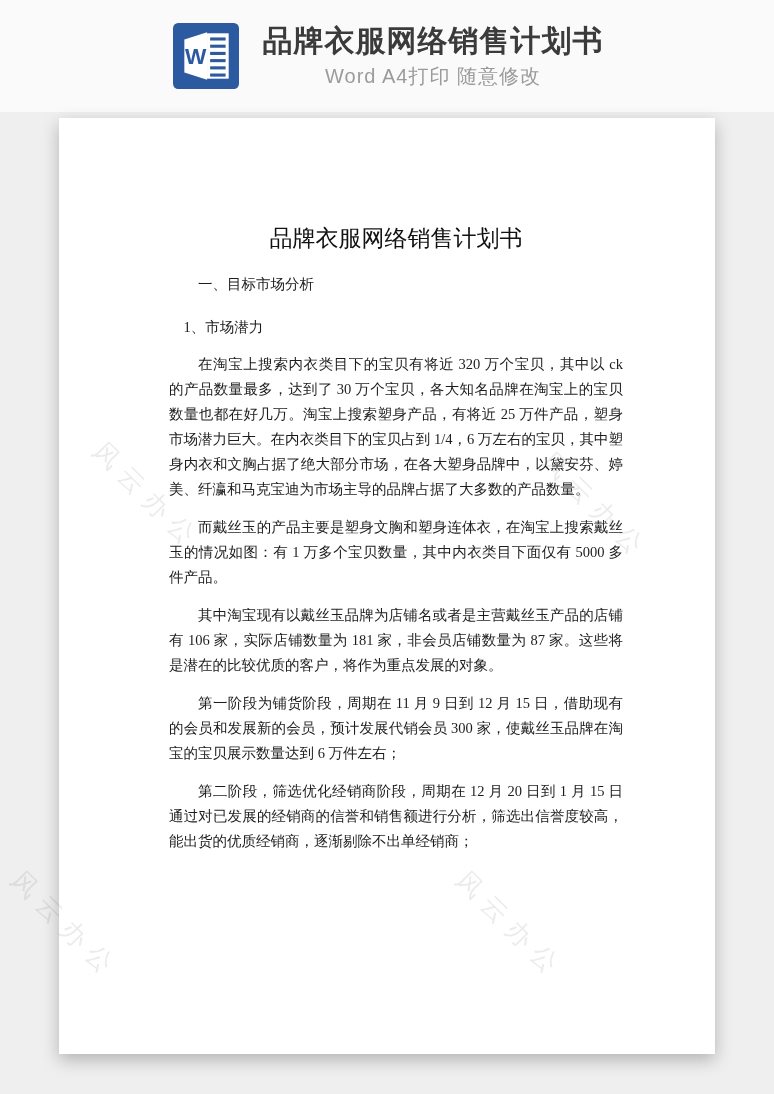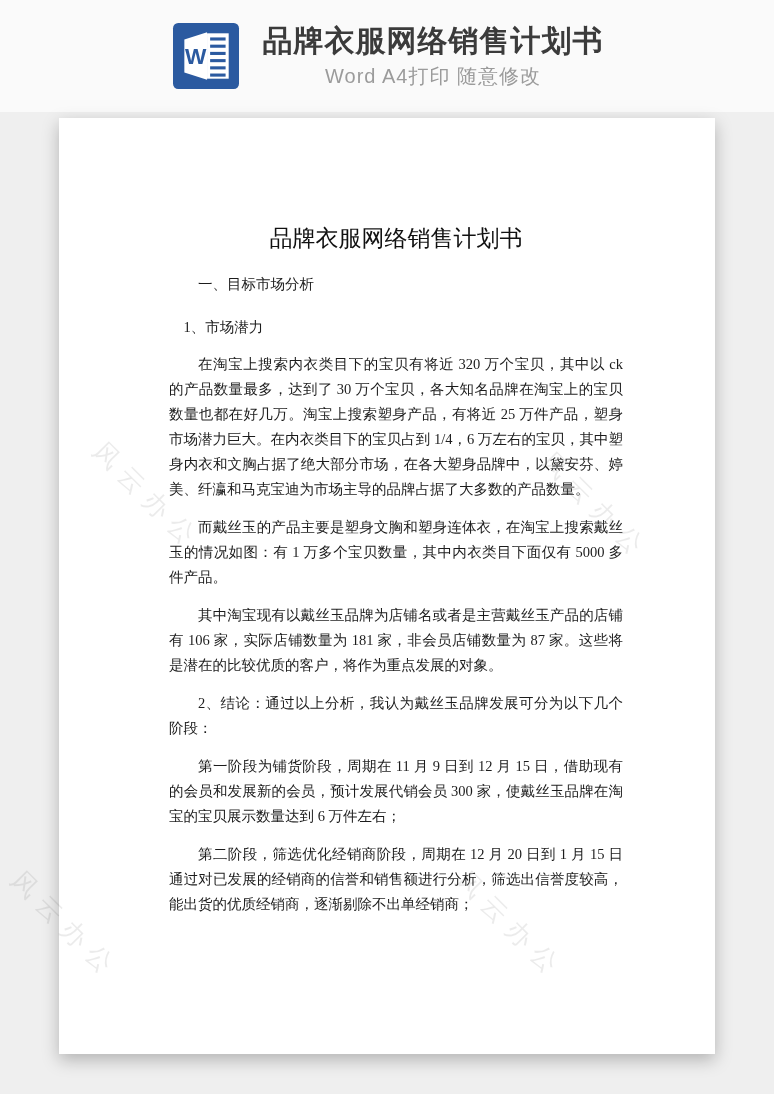--- a/index.html
+++ b/index.html
@@ -84,21 +84,20 @@
   </div>
 </div>
 
 <div class="sheet">
   <div class="doc-title">品牌衣服网络销售计划书</div>
   <p class="doc-h1">一、目标市场分析</p>
   <p class="doc-h2">1、市场潜力</p>
   <p class="doc-p">在淘宝上搜索内衣类目下的宝贝有将近 320 万个宝贝，其中以 ck 的产品数量最多，达到了 30 万个宝贝，各大知名品牌在淘宝上的宝贝数量也都在好几万。淘宝上搜索塑身产品，有将近 25 万件产品，塑身市场潜力巨大。在内衣类目下的宝贝占到 1/4，6 万左右的宝贝，其中塑身内衣和文胸占据了绝大部分市场，在各大塑身品牌中，以黛安芬、婷美、纤瀛和马克宝迪为市场主导的品牌占据了大多数的产品数量。</p>
   <p class="doc-p">而戴丝玉的产品主要是塑身文胸和塑身连体衣，在淘宝上搜索戴丝玉的情况如图：有 1 万多个宝贝数量，其中内衣类目下面仅有 5000 多件产品。</p>
   <p class="doc-p">其中淘宝现有以戴丝玉品牌为店铺名或者是主营戴丝玉产品的店铺有 106 家，实际店铺数量为 181 家，非会员店铺数量为 87 家。这些将是潜在的比较优质的客户，将作为重点发展的对象。</p>
-  <p class="doc-p">2、结论：通过以上分析，我认为戴丝玉品牌发展可分为以下几个阶段：</p>
   <p class="doc-p">第一阶段为铺货阶段，周期在 11 月 9 日到 12 月 15 日，借助现有的会员和发展新的会员，预计发展代销会员 300 家，使戴丝玉品牌在淘宝的宝贝展示数量达到 6 万件左右；</p>
   <p class="doc-p">第二阶段，筛选优化经销商阶段，周期在 12 月 20 日到 1 月 15 日通过对已发展的经销商的信誉和销售额进行分析，筛选出信誉度较高，能出货的优质经销商，逐渐剔除不出单经销商；</p>
 </div>
 
 <div class="wm wm1">风云办公</div>
 <div class="wm wm2">风云办公</div>
 <div class="wm wm3">风云办公</div>
 <div class="wm wm4">风云办公</div>
 
 </body></html>

